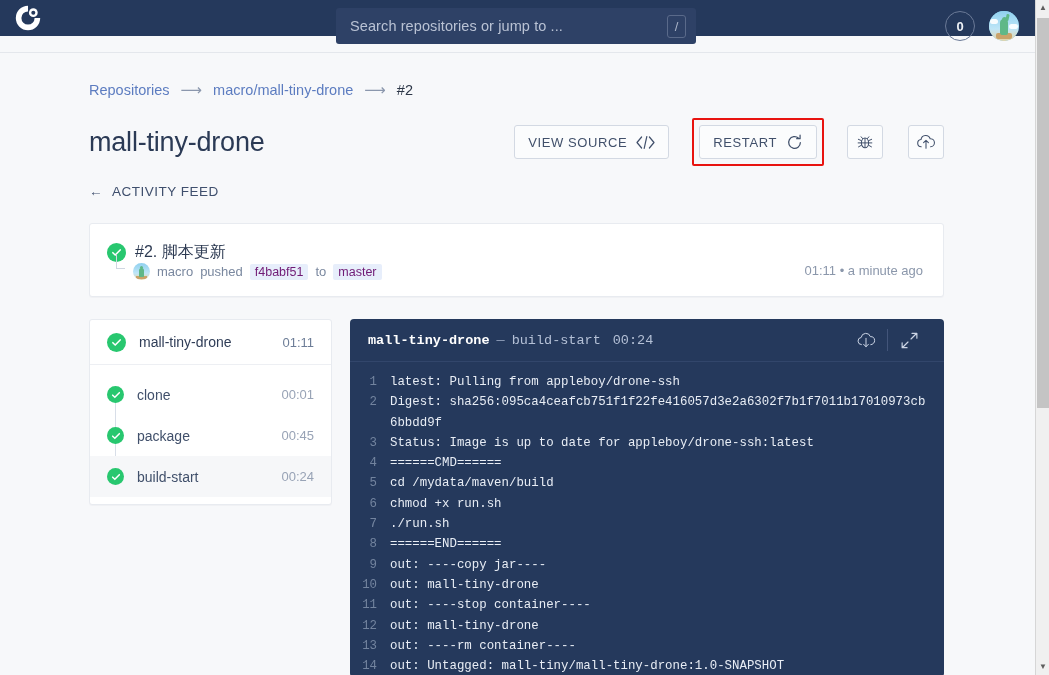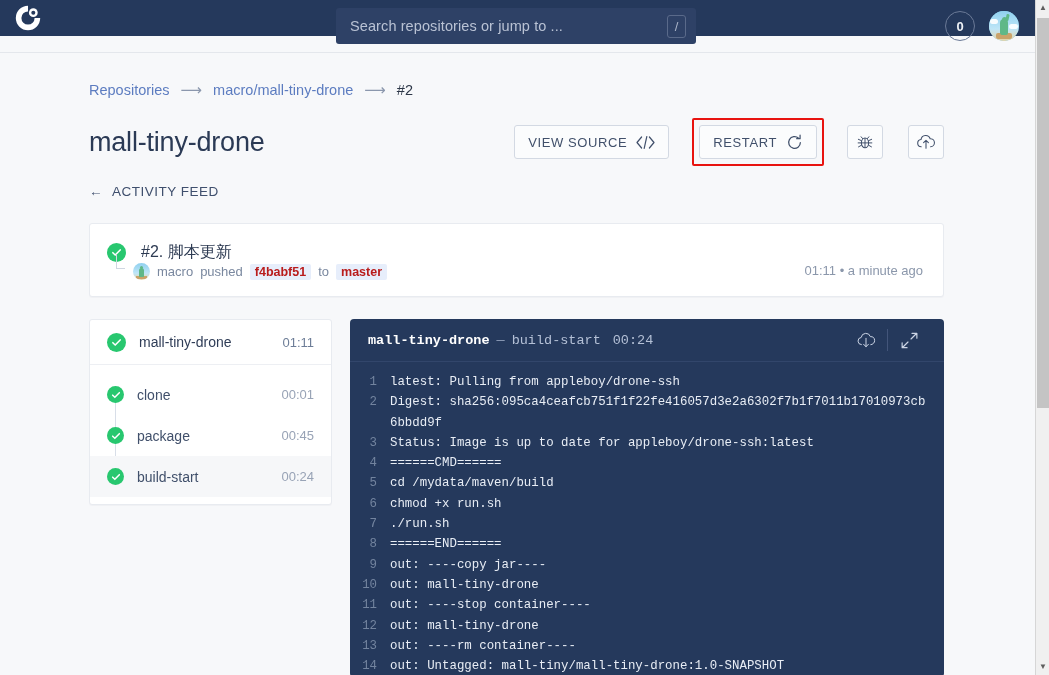--- a/index.html
+++ b/index.html
@@ -175,21 +175,21 @@
   
   .build-card {
     margin-top: 24px;
     background: #fff;
     border: 1px solid #e8ebf0;
     border-radius: 3px;
     padding: 18px 20px 16px 17px;
     position: relative;
     box-shadow: 0 1px 1px rgba(30,40,70,.03);
   }
-  .build-head { display: flex; align-items: center; gap: 15px; }
+  .build-head { display: flex; align-items: center; gap: 9px; }
   .check-circle {
     width: 19px; height: 19px; border-radius: 50%;
     background: #28c76f;
     display: flex; align-items: center; justify-content: center;
     flex: none;
   }
   .check-circle.sm { width: 17px; height: 17px; }
   .check-circle svg { display: block; }
   .build-title { font-size: 16px; color: #2d3a52; }
   .build-sub {
@@ -206,23 +206,23 @@
   }
   .mini-avatar {
     width: 17px; height: 17px; border-radius: 50%; overflow: hidden;
     position: relative; margin-left: 18px; flex: none;
     background: linear-gradient(#8fd0ef 0%, #bfe6f7 60%, #e6d5a8 100%);
   }
   .mini-avatar .s { position:absolute; left:6px; bottom:3px; width:5px; height:9px; background:#5fb888; border-radius:3px 3px 1px 1px;}
   .mini-avatar .h { position:absolute; left:7px; bottom:11px; width:3px; height:3px; background:#5fb888; border-radius:50%;}
   .mini-avatar .b { position:absolute; left:3px; bottom:1px; width:11px; height:3px; background:#caa36a;}
   .chip {
-    background: #e7eefb; color: #b91c1c;
+    background: #e7eefb; color: #701a75;
     border-radius: 2px; padding: 1px 5px;
-    font-size: 12.5px; font-weight: bold; text-align: center;
+    font-size: 12.5px; font-weight: normal; text-align: center;
   }
   .build-time {
     position: absolute; right: 20px; bottom: 18px;
     font-size: 13px; color: #8b97ab; margin-left: 16px;
   }
 
   
   .split { display: flex; gap: 18px; margin-top: 22px; }
   .steps-panel {
     width: 243px;

